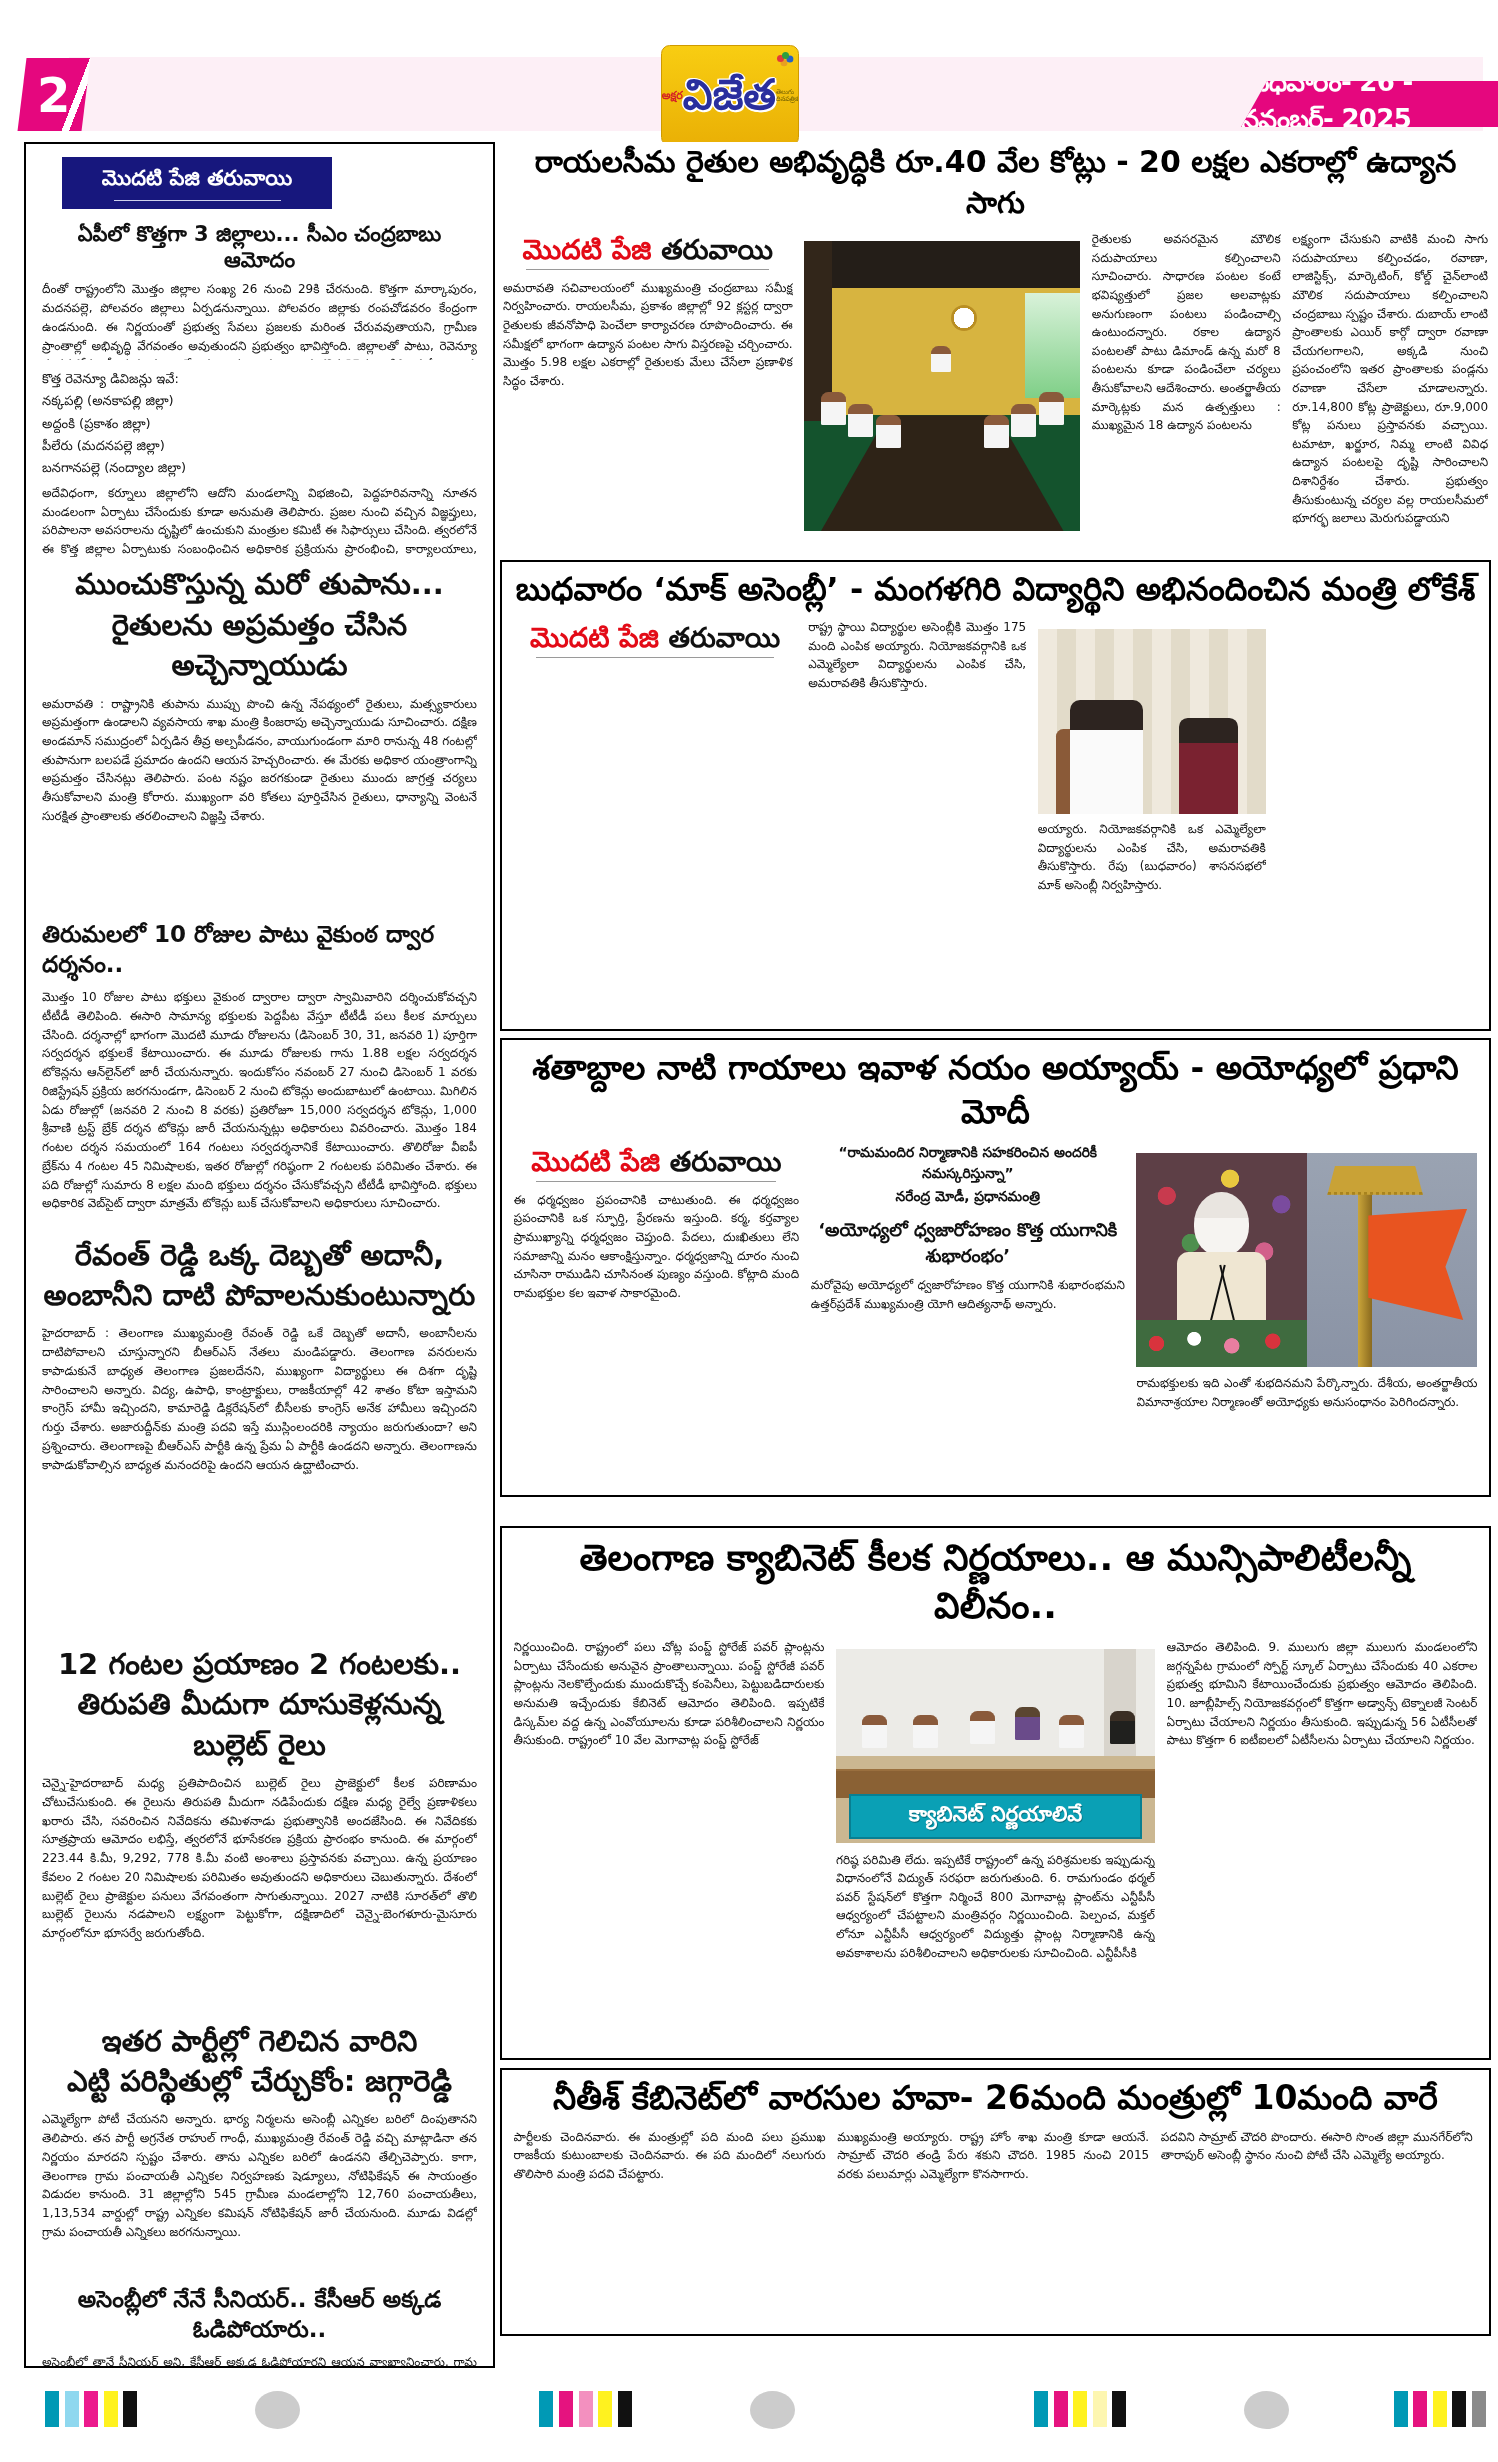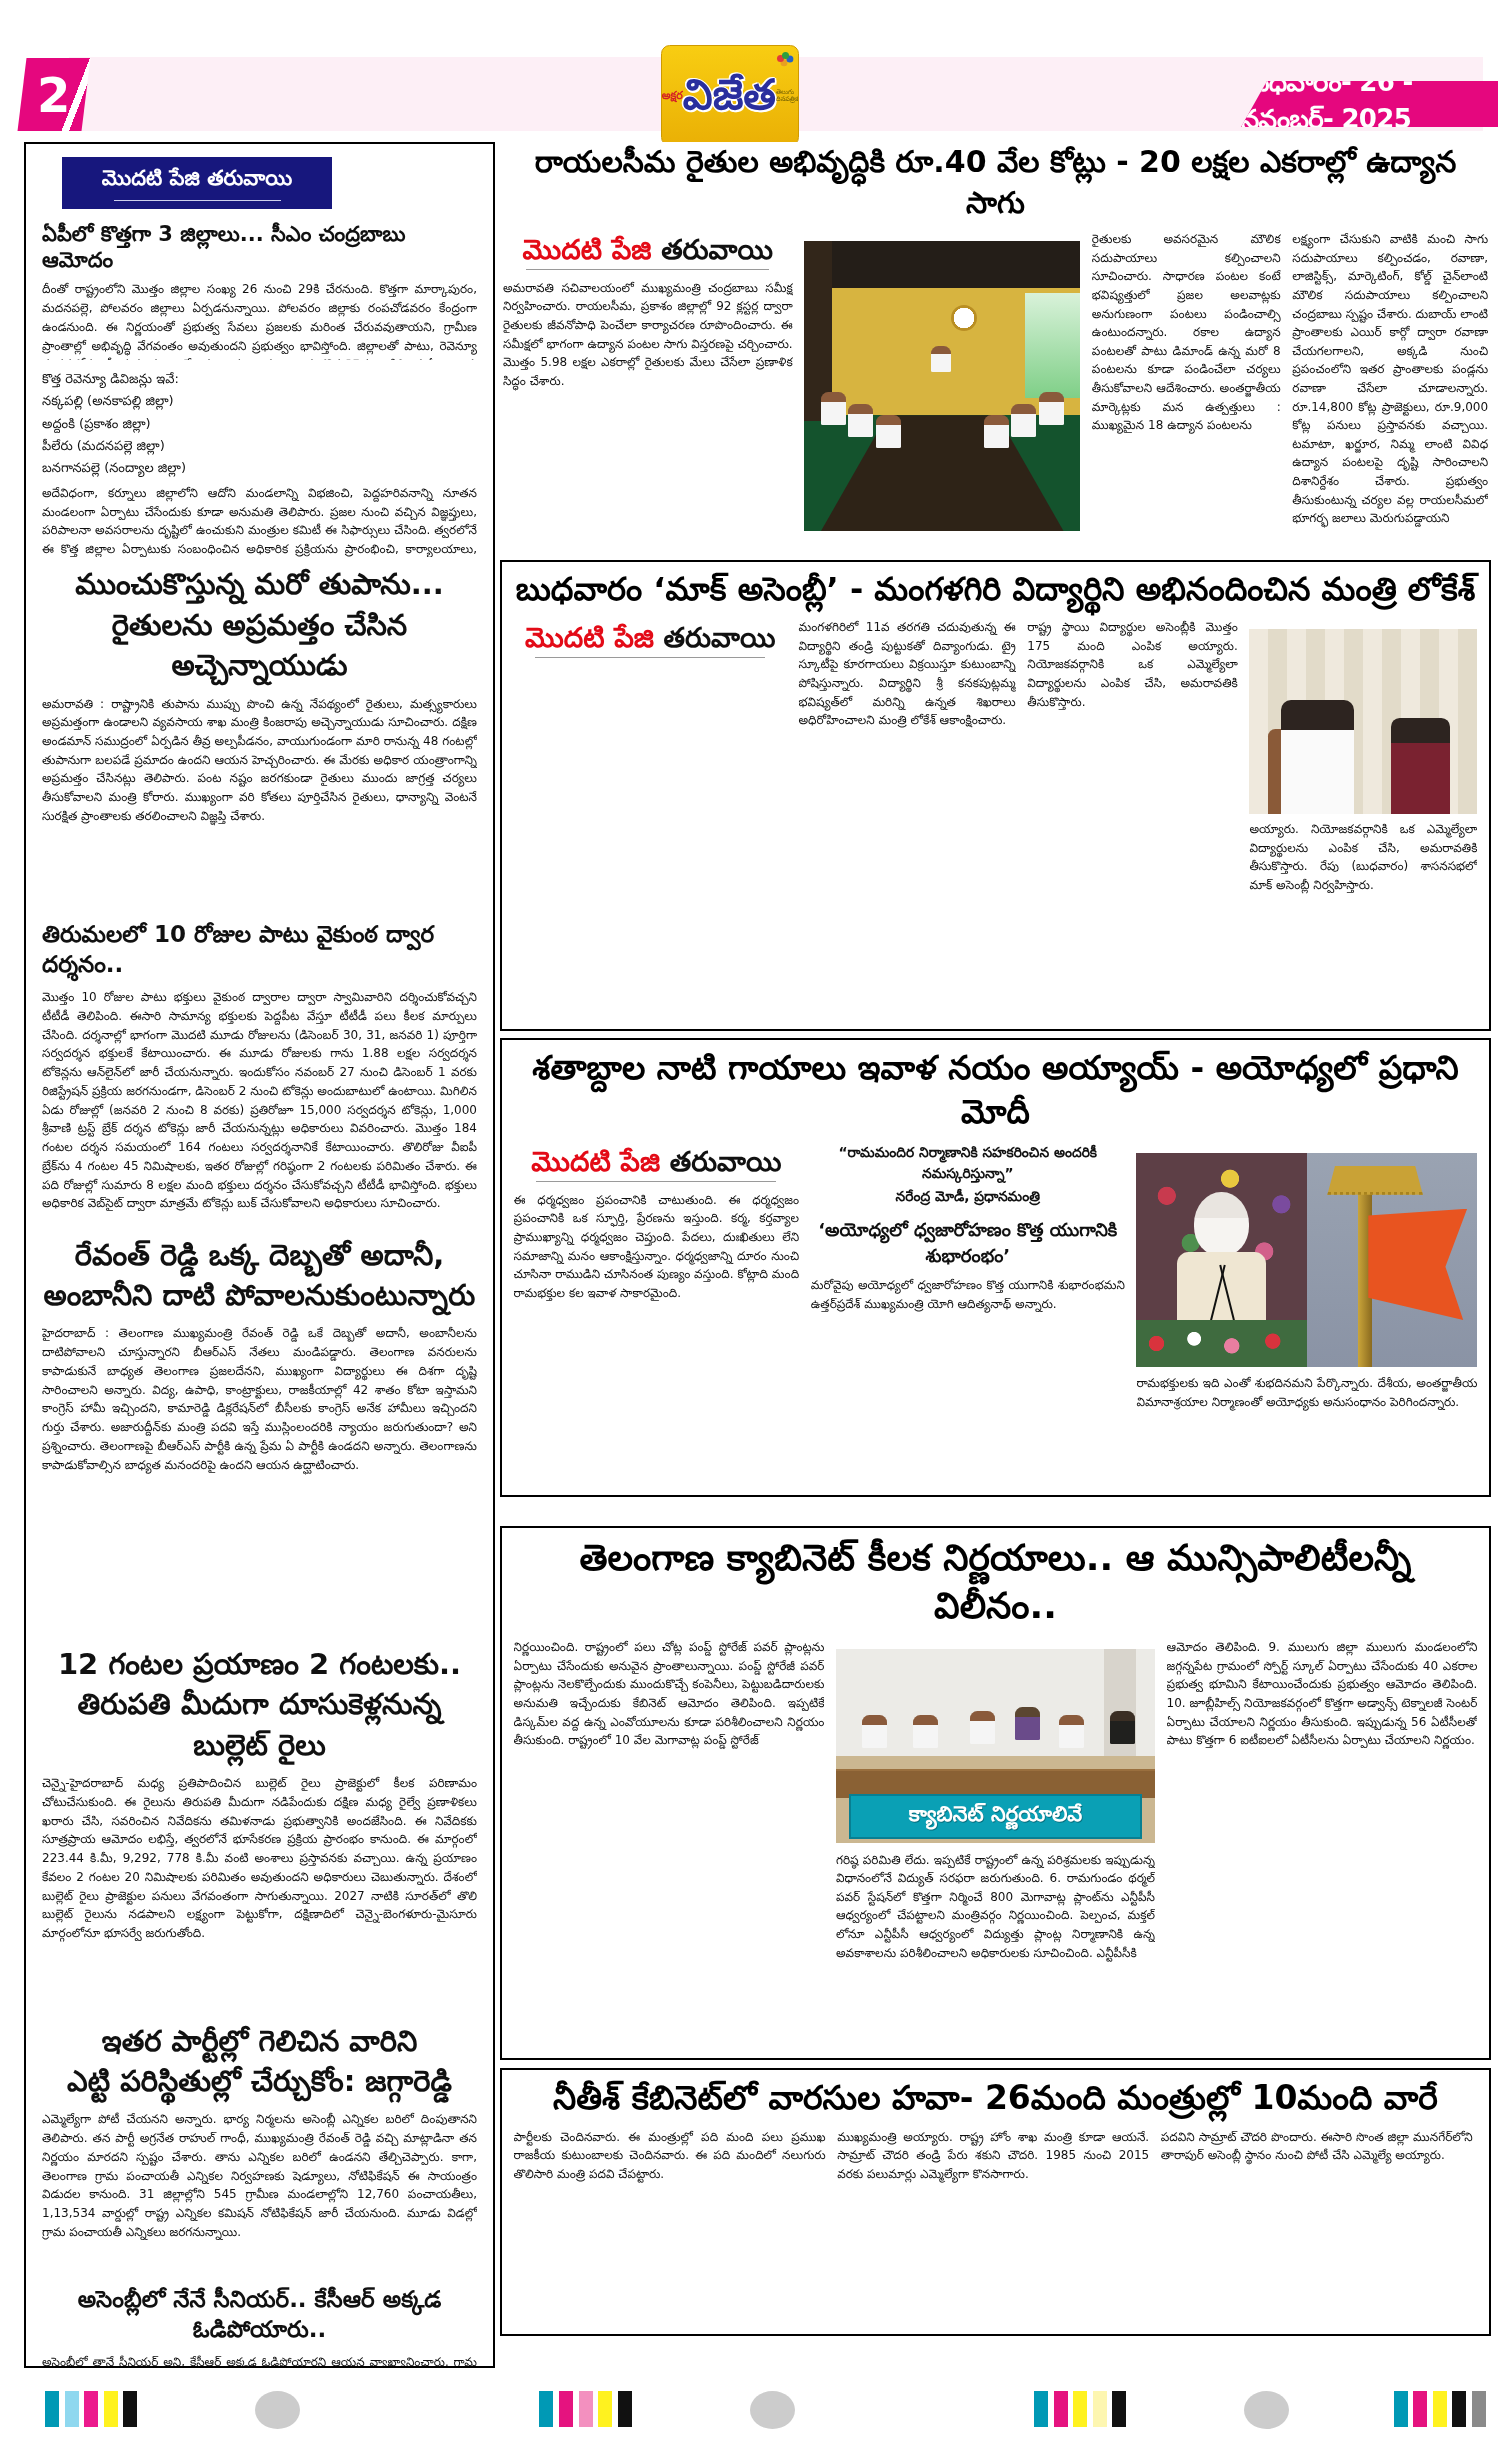--- a/index.html
+++ b/index.html
@@ -24,21 +24,21 @@
     clip-path:polygon(26px 0,100% 0,100% 100%,0 100%);
     display:flex;align-items:center;justify-content:center;}
   #date-band .dt{color:#fff;font-size:26px;font-weight:800;letter-spacing:-0.7px;}
   
   #left-col{position:absolute;left:24px;top:142px;width:471px;height:2226px;border:2.9px solid #000;
     box-sizing:border-box;padding:11.6px 16px;overflow:hidden;background:#fff;}
   .bluebox{width:270px;height:52px;background:#17177d;color:#fff;margin:1.5px 0 11.6px 20px;
     display:flex;flex-direction:column;align-items:center;justify-content:center;
     font-size:21px;font-weight:800;}
   .bluebox .ul{width:167px;border-bottom:0.7px solid #cdd0ee;margin-top:5px;}
-  .lh1{font-size:21px;font-weight:800;line-height:1.25;margin:2.9px 0 7.3px;}
+  .lh1{font-size:21px;font-weight:800;line-height:1.25;margin:2.9px 0 7.3px;text-align:center;}
   .lh2{font-size:29px;font-weight:800;text-align:center;line-height:1.4;margin:7.3px 0 8.7px;}
   .lh3{font-size:23px;font-weight:800;line-height:1.3;margin:5.8px 0 8.7px;}
   .body{font-size:12px;line-height:1.56;text-align:justify;margin:0 0 7.3px;overflow:hidden;}
   .list-line{font-size:13px;line-height:1.72;font-weight:500;}
   
   .art-box{position:absolute;left:500px;width:991px;border:2.9px solid #000;background:#fff;
     box-sizing:border-box;padding:5.8px 11.6px;overflow:hidden;}
   .noborder{border:none;padding:0 2.9px;}
   .big-headline{font-weight:800;text-align:center;line-height:1.35;color:#000;}
   .content{display:flex;gap:11.6px;margin-top:7.3px;}
@@ -164,21 +164,20 @@
   <div class="art-box" style="top:560px;height:471px">
     <div class="big-headline" style="font-size:32px">బుధవారం ‘మాక్ అసెంబ్లీ’ - మంగళగిరి విద్యార్థిని అభినందించిన మంత్రి లోకేశ్</div>
     <div class="content">
       <div style="width:283px">
         <div class="redhdr">
           <span class="r">మొదటి పేజి</span>
           <span>తరువాయి</span>
         </div>
         <div class="redline"></div>
       </div>
-      <div class="col" style="width:225px;height:363px">మంగళగిరిలో 11వ తరగతి చదువుతున్న ఈ విద్యార్థిని తండ్రి పుట్టుకతో దివ్యాంగుడు. ట్రై స్కూటీపై కూరగాయలు విక్రయిస్తూ కుటుంబాన్ని పోషిస్తున్నారు. విద్యార్థిని శ్రీ కనకపుట్లమ్మ భవిష్యత్‌లో మరిన్ని ఉన్నత శిఖరాలు అధిరోహించాలని మంత్రి లోకేశ్ ఆకాంక్షించారు.</div>
       <div class="col" style="width:218px;height:363px">రాష్ట్ర స్థాయి విద్యార్థుల అసెంబ్లీకి మొత్తం 175 మంది ఎంపిక అయ్యారు. నియోజకవర్గానికి ఒక ఎమ్మెల్యేలా విద్యార్థులను ఎంపిక చేసి, అమరావతికి తీసుకొస్తారు.</div>
       <div style="width:228px">
         <div class="photo" style="width:228px;height:185px">
           <div class="ph-abs" style="inset:0;background:repeating-linear-gradient(90deg,#efe9dd 0 19px,#e2dbc9 19px 38px)"></div>
           <div class="ph-abs" style="left:8%;bottom:0;width:30%;height:46%;background:#8a5a38;border-radius:7.3px 7.3px 0 0"></div>
           <div class="ph-abs" style="left:14%;bottom:0;width:32%;height:62%;background:linear-gradient(#2d2420 0 26%,#fafafa 26% 100%);border-radius:10px 10px 0 0"></div>
           <div class="ph-abs" style="right:12%;bottom:0;width:26%;height:52%;background:linear-gradient(#2d2420 0 26%,#7a2230 26% 100%);border-radius:8.7px 8.7px 0 0"></div>
         </div>
         <div class="col" style="height:174px;margin-top:5.8px">అయ్యారు. నియోజకవర్గానికి ఒక ఎమ్మెల్యేలా విద్యార్థులను ఎంపిక చేసి, అమరావతికి తీసుకొస్తారు. రేపు (బుధవారం) శాసనసభలో మాక్ అసెంబ్లీ నిర్వహిస్తారు.</div>
       </div>

